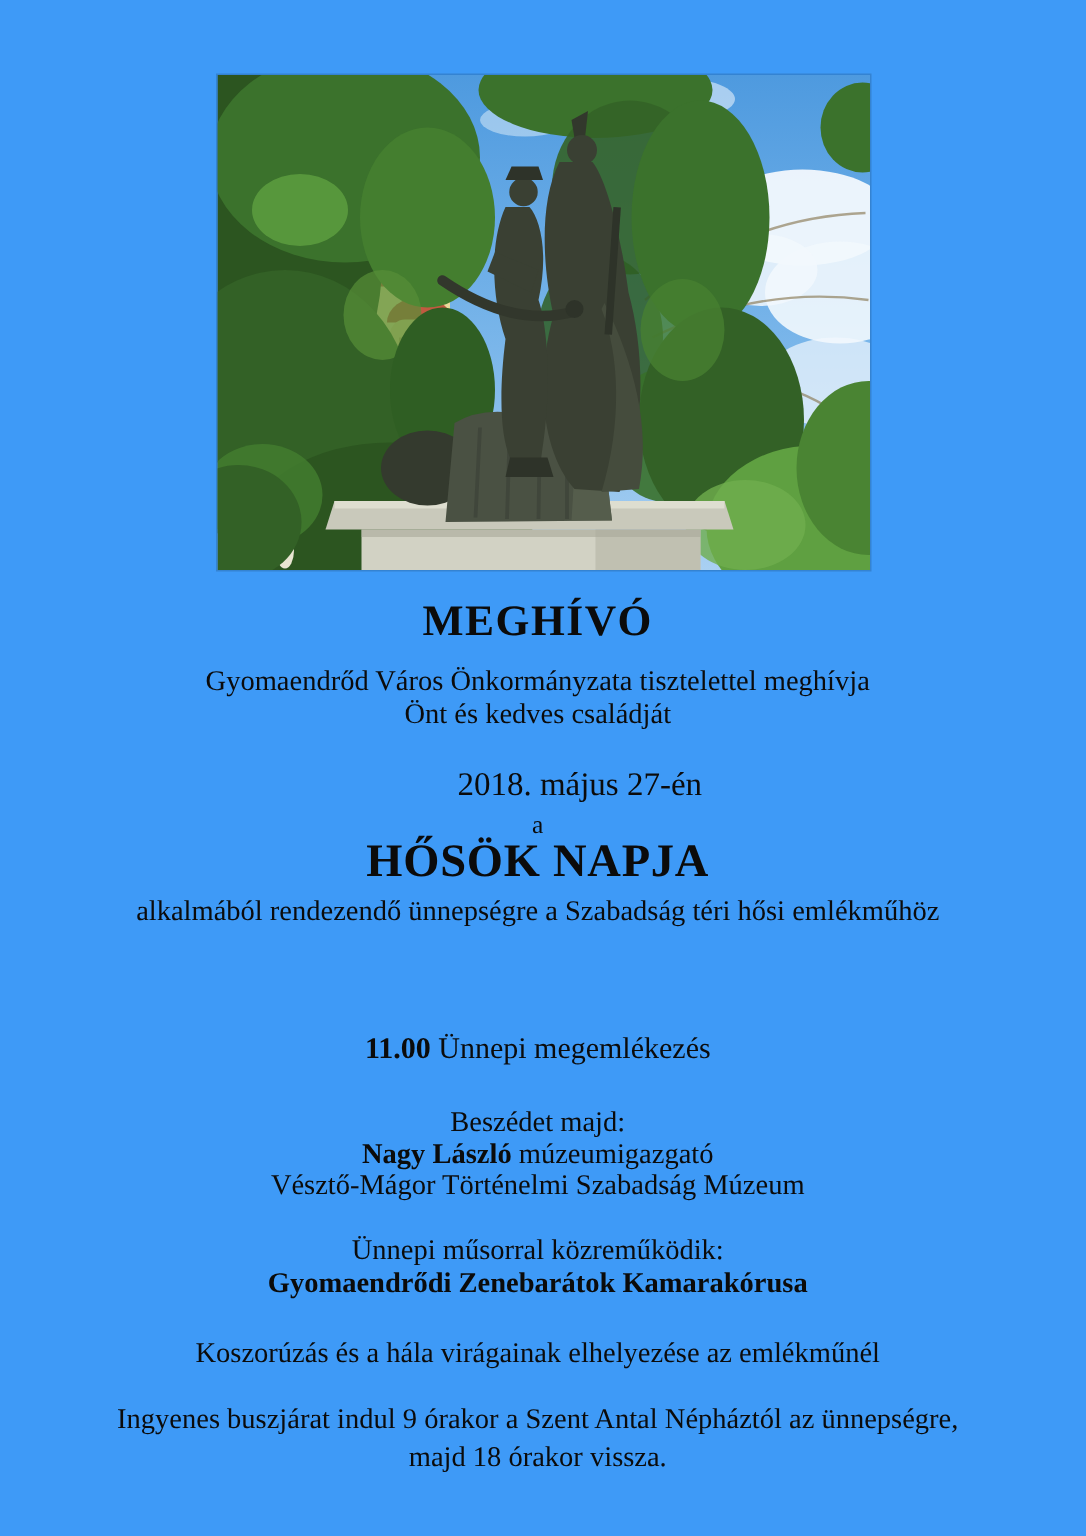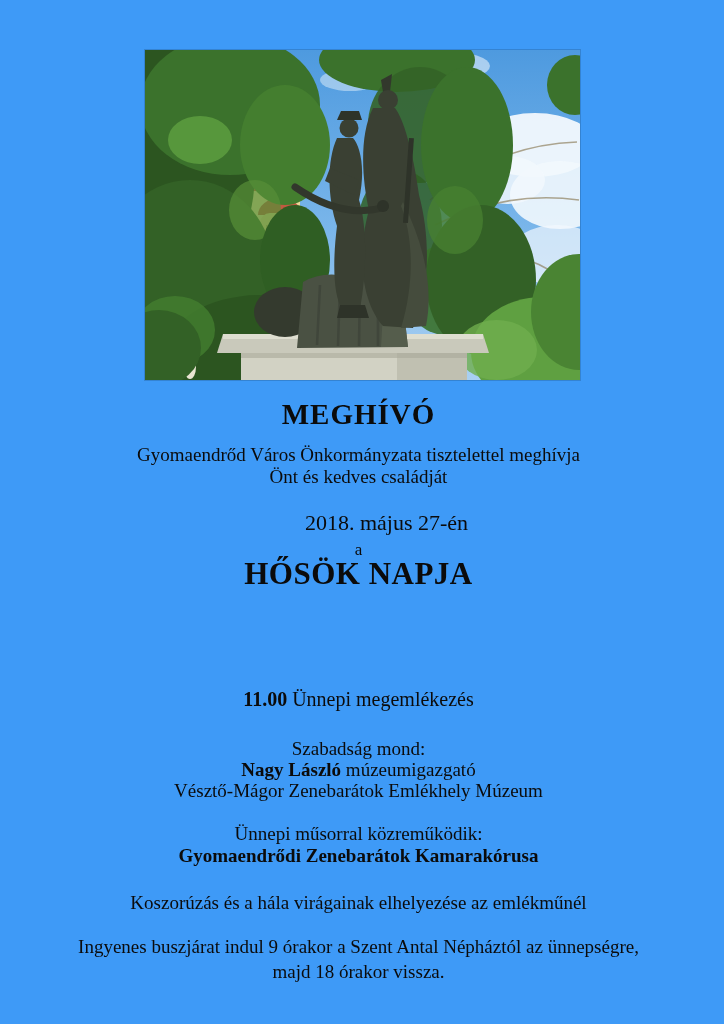--- a/index.html
+++ b/index.html
@@ -165,28 +165,29 @@
     <div>Gyomaendrőd Város Önkormányzata tisztelettel meghívja</div>
     <div>Önt és kedves családját</div>
   </div>
 
   <div class="t date">2018. május 27-én</div>
 
   <div class="t article">a</div>
 
   <div class="t event">HŐSÖK NAPJA</div>
 
+  <div class="t subtitle">alkalmából rendezendő ünnepségre a Szabadság téri hősi emlékműhöz</div>
 
 
   <div class="t sched2"><span class="b">11.00</span><span> Ünnepi megemlékezés</span></div>
 
   <div class="t speech">
-    <div>Szabadság mond:</div>
+    <div>Beszédet majd:</div>
     <div><span class="b">Nagy László</span><span> múzeumigazgató</span></div>
-    <div>Vésztő-Mágor Zenebarátok Emlékhely Múzeum</div>
+    <div>Vésztő-Mágor Történelmi Szabadság Múzeum</div>
   </div>
 
   <div class="t wreath">Koszorúzás és a hála virágainak elhelyezése az emlékműnél</div>
 
   <div class="t program">
     <div>Ünnepi műsorral közreműködik:</div>
     <div class="b">Gyomaendrődi Zenebarátok Kamarakórusa</div>
   </div>
 
   <div class="t bus">

